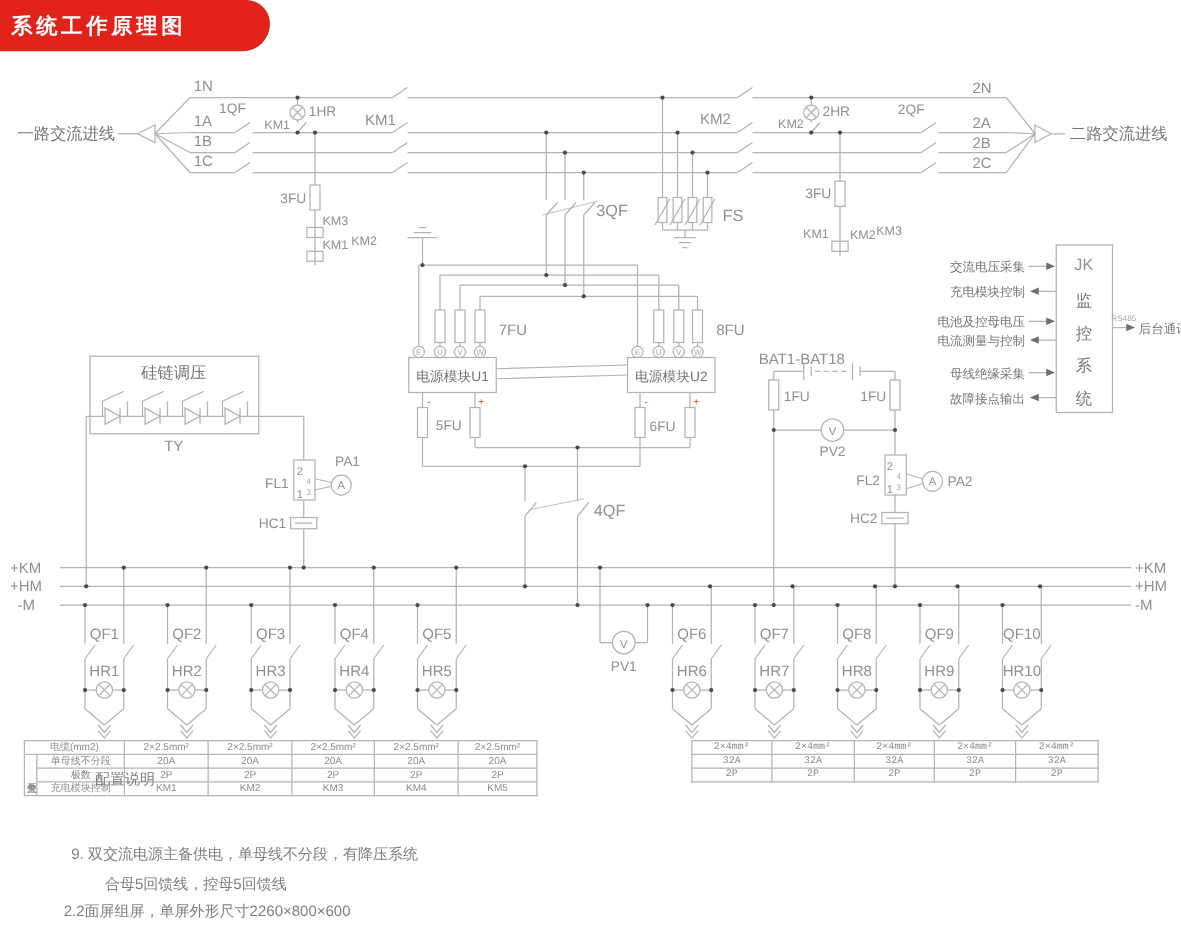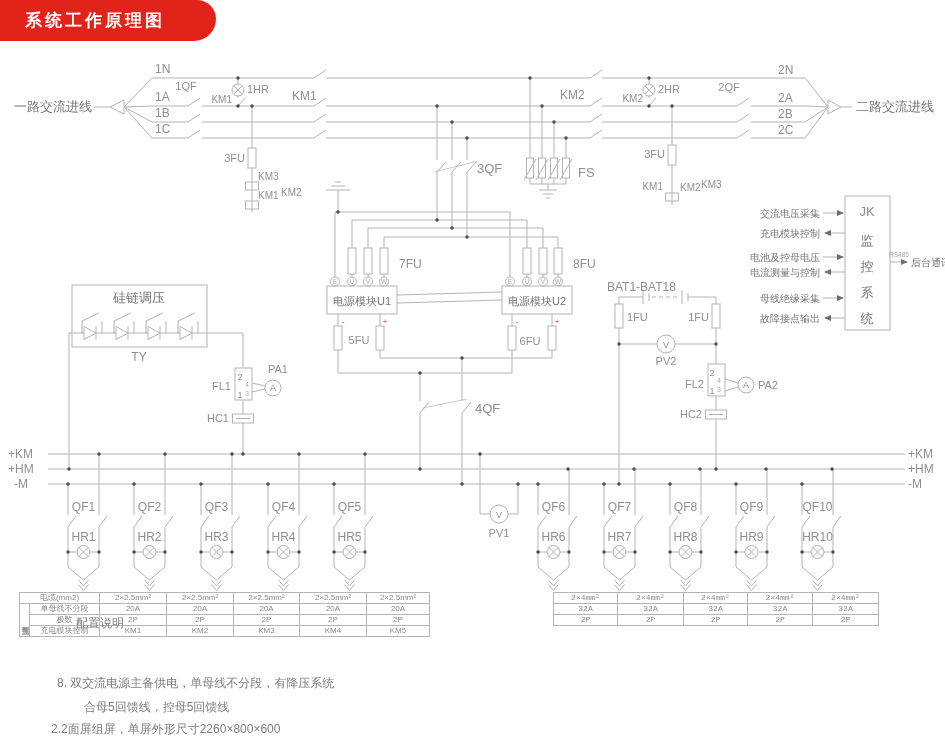--- a/index.html
+++ b/index.html
@@ -1,20 +1,20 @@
 <!DOCTYPE html>
 <html><head>
 <meta charset="utf-8">
 <style>
   html,body{margin:0;padding:0;}
   body{width:945px;height:744px;background:#fff;position:relative;overflow:hidden;
        font-family:"Liberation Sans","DejaVu Sans",sans-serif;}
   #banner{position:absolute;left:0;top:0;width:216px;height:41px;background:#e2231a;
           border-radius:0 26px 30px 0;color:#fff;font-size:17px;font-weight:bold;
-          letter-spacing:3px;line-height:41px;padding-left:25px;box-sizing:border-box;}
+          letter-spacing:3px;line-height:41px;padding-left:9px;box-sizing:border-box;}
   svg{position:absolute;left:0;top:0;}
   svg text{font-family:"Liberation Sans","DejaVu Sans",sans-serif;}
   .tg{fill:#8f8f8f}.cn{fill:#747474}.rd{fill:#cf3a2e}.lt{fill:#a5a5a5}
   .t13{font-size:13px}.t12{font-size:12px}.t11{font-size:11px}.t10{font-size:10px}
   .t9{font-size:9px}.t8{font-size:8px}.t6{font-size:6.5px}
   .mid{text-anchor:middle}.end{text-anchor:end}
   table.spec{position:absolute;border-collapse:collapse;table-layout:fixed;}
   table.spec td{border:1px solid #b4b4b4;font-size:8px;color:#8a8a8a;text-align:center;
        padding:0;height:10px;line-height:10px;white-space:nowrap;overflow:hidden;}
   td.vert{writing-mode:vertical-rl;letter-spacing:0;line-height:10px;}
@@ -515,15 +515,15 @@
     <td>2P</td>
     <td>2P</td>
     <td>2P</td>
     <td>2P</td>
     <td>2P</td>
   </tr>
 </tbody>
   </table>
 
 <div class="note" style="left:40px;top:615px;padding-left:36px;">配置说明</div>
-<div class="note" style="left:57px;top:675px;">8. 双交流电源主备供电，单母线不分段，有降压系统</div>
+<div class="note" style="left:57px;top:675px;">9. 双交流电源主备供电，单母线不分段，有降压系统</div>
 <div class="note" style="left:84px;top:699px;">合母5回馈线，控母5回馈线</div>
 <div class="note" style="left:51px;top:721px;">2.2面屏组屏，单屏外形尺寸2260×800×600</div>
 
 </body></html>

